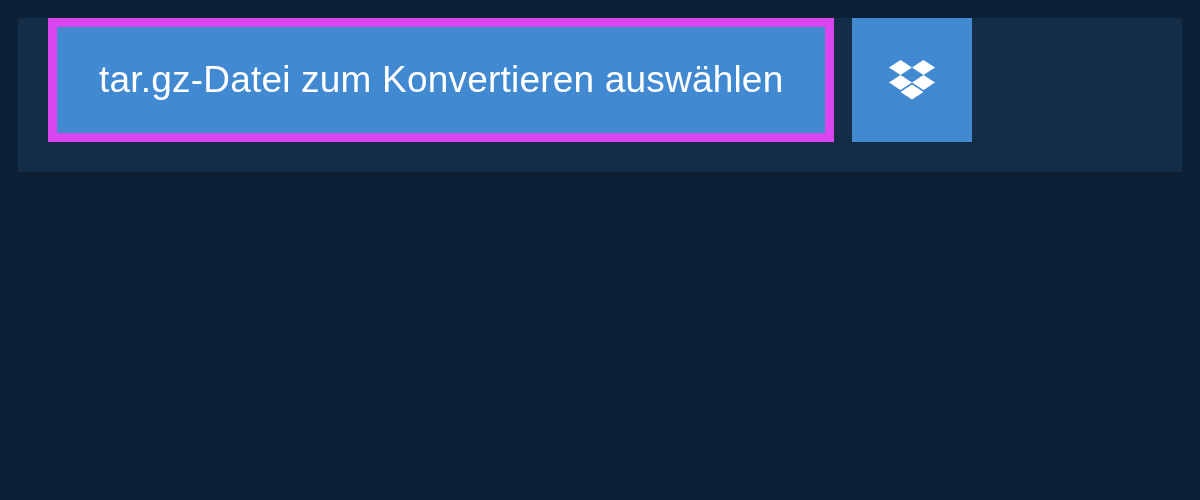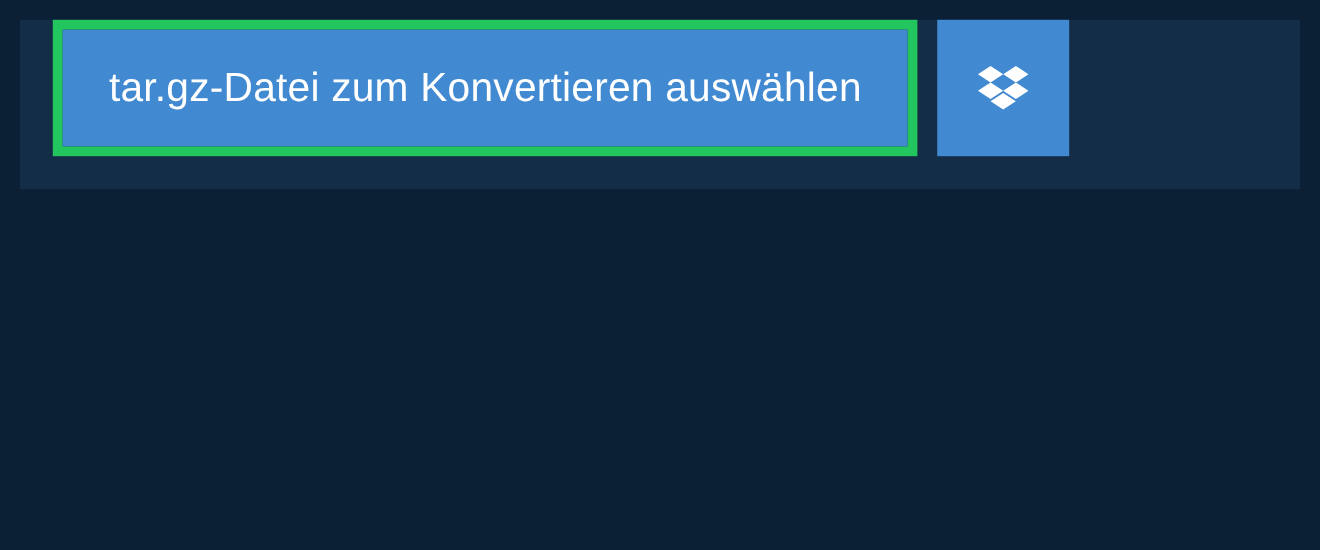--- a/index.html
+++ b/index.html
@@ -31,21 +31,21 @@
     }
     
     .button-row {
       display: flex;
       gap: 18px;
       padding: 0 30px;
       align-items: stretch;
     }
     
     .select-file-wrapper {
-      border: 9px solid #22c55e;
+      border: 9px solid #d946ef;
       display: inline-flex;
     }
     
     .select-file-button {
       background-color: #4189d0;
       color: #ffffff;
       font-size: 37px;
       font-weight: 400;
       padding: 32px 42px;
       border: none;

